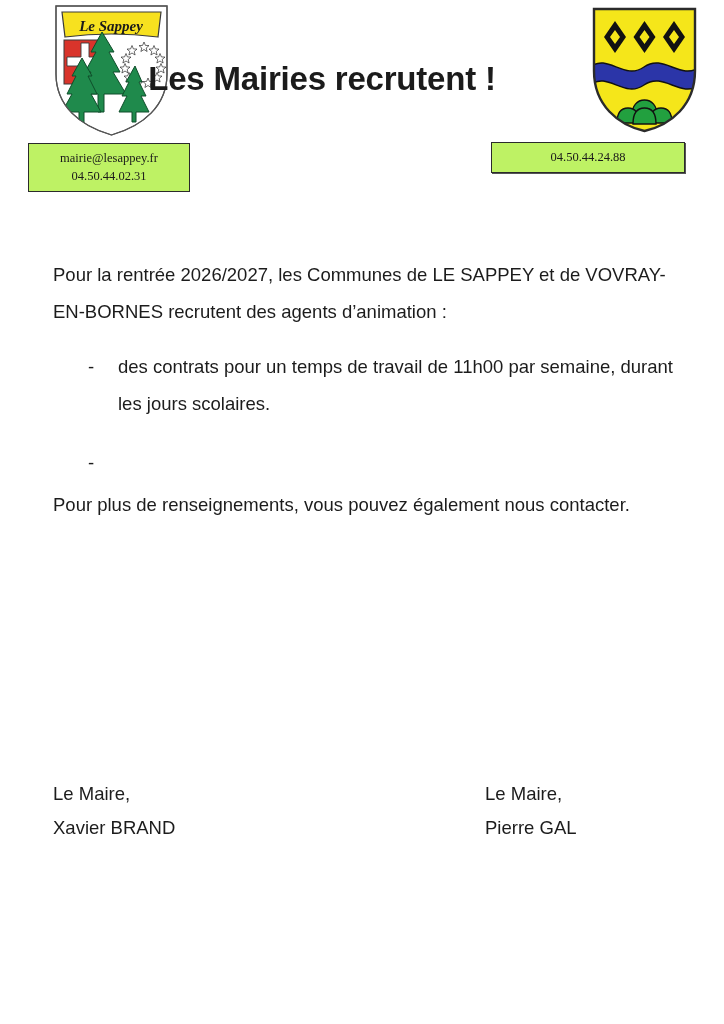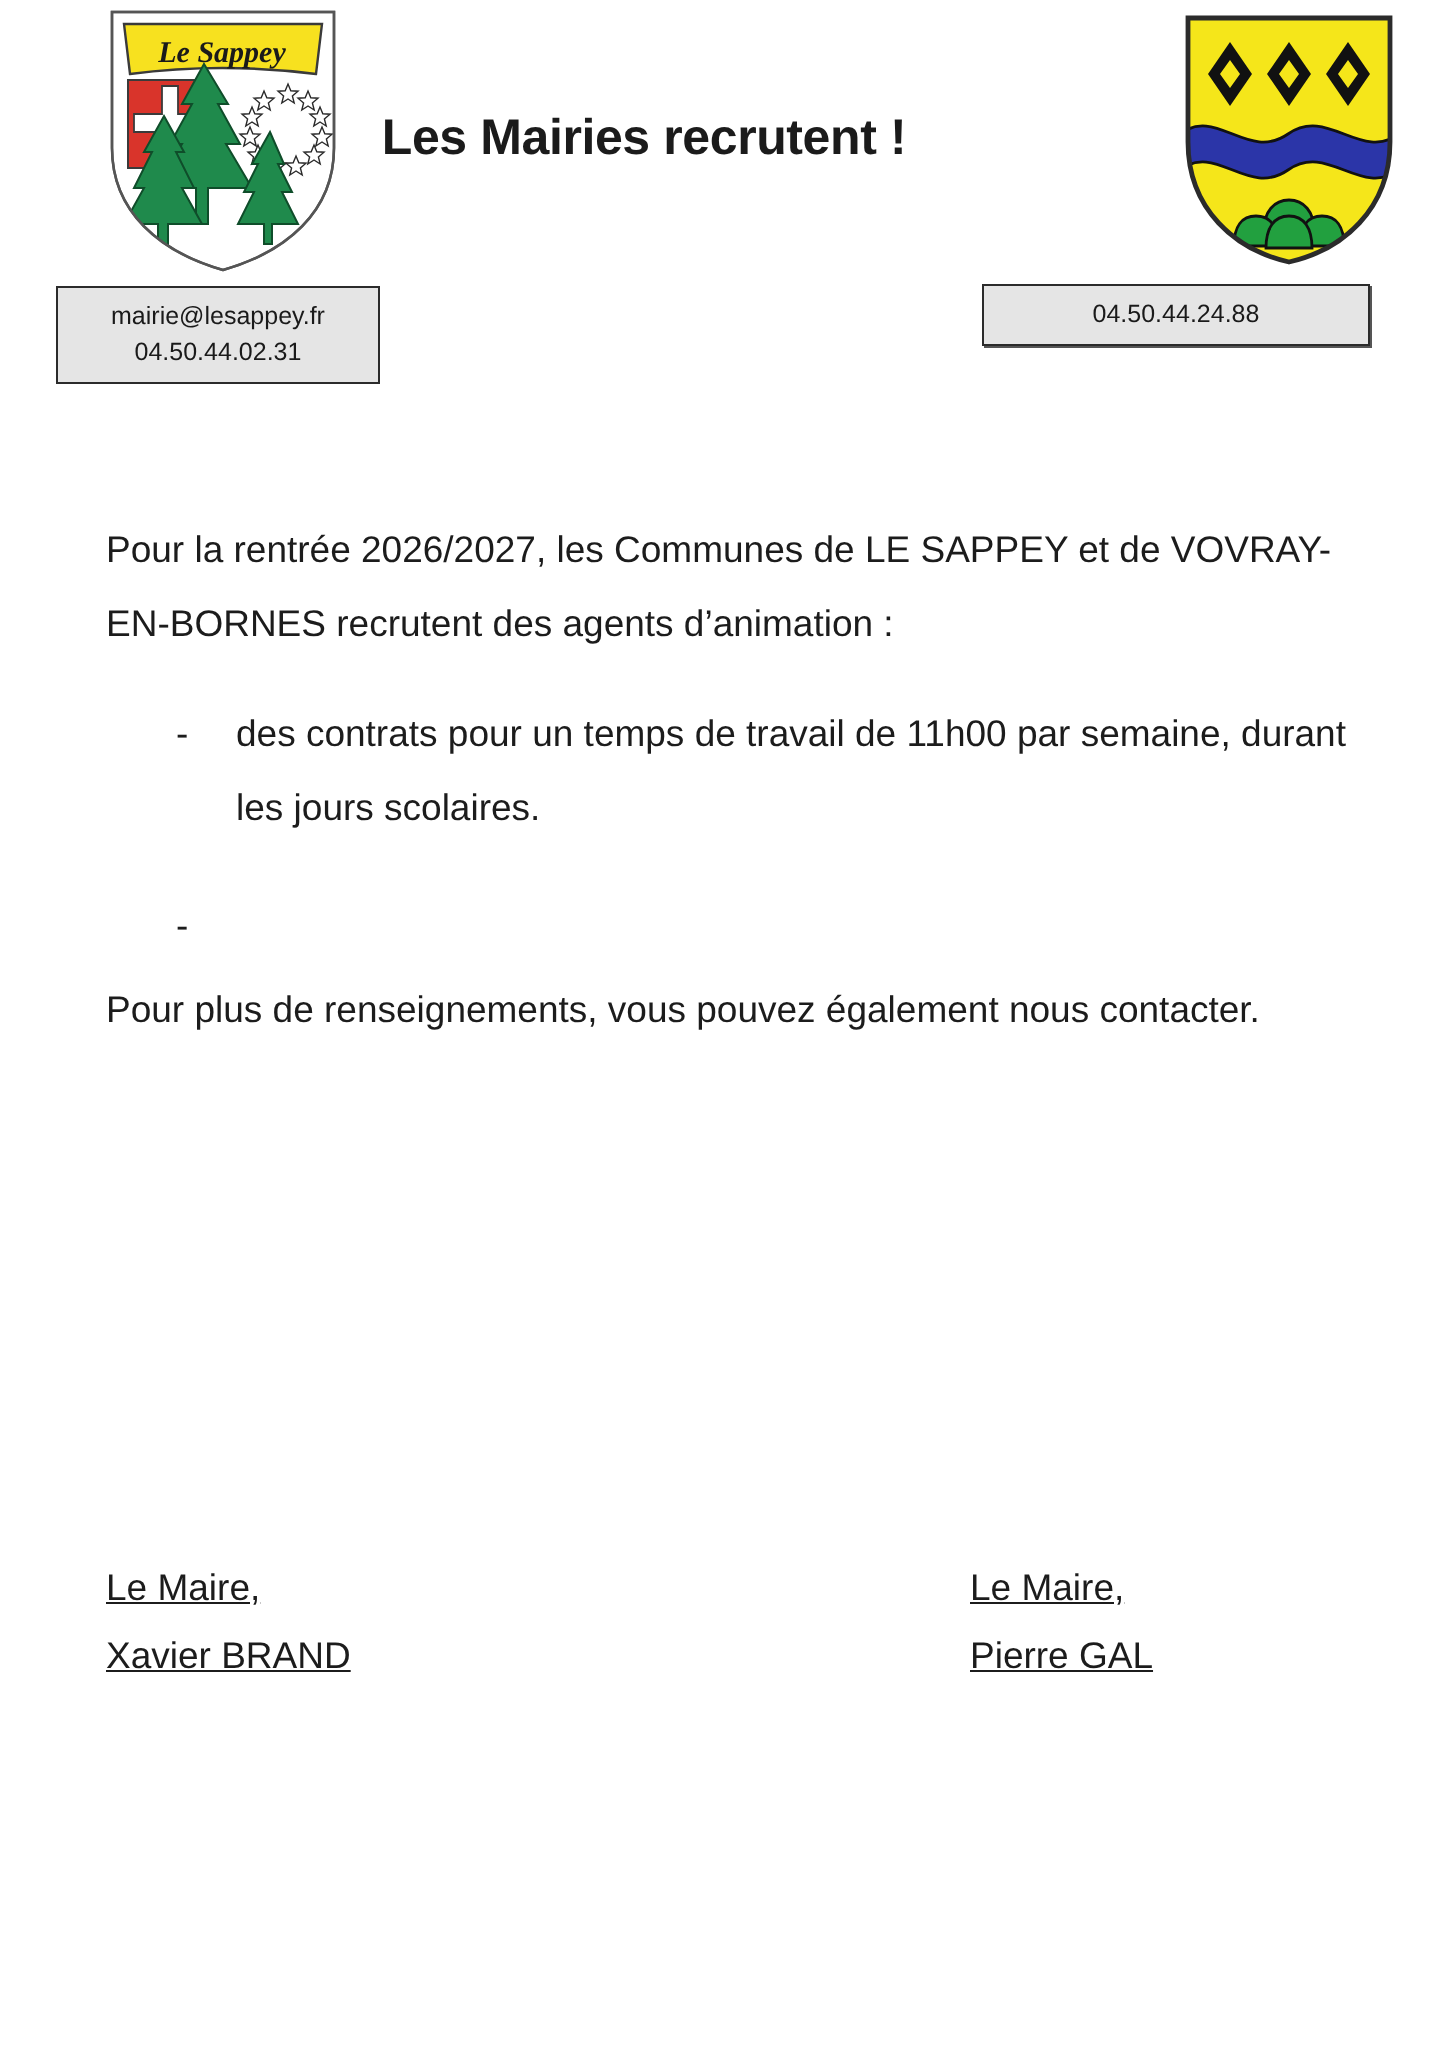--- a/index.html
+++ b/index.html
@@ -46,37 +46,38 @@
     width: 113px;
     height: 130px;
   }
 
   .doc-title {
     position: absolute;
     left: 0;
     top: 38px;
     width: 644px;
     text-align: center;
-    font-size: 25px;
+    font-size: 33px;
     font-weight: bold;
     letter-spacing: -0.2px;
     color: #1b1b1b;
     font-family: "Liberation Sans", "DejaVu Sans", sans-serif;
   }
 
   .contact-box {
     position: absolute;
     border: 1.5px solid #2b2b2b;
-    background: #e5e5e5;
+    background: #bef264;
     text-align: center;
     padding: 5px 10px 6px 10px;
     font-size: 12.5px;
     line-height: 1.45;
     color: #1a1a1a;
     box-sizing: border-box;
+    font-family: Liberation Serif, serif;
   }
   .contact-box.left {
     left: 28px;
     top: 143px;
     width: 162px;
   }
   .contact-box.right {
     left: 491px;
     top: 142px;
     width: 194px;
@@ -131,21 +132,20 @@
     left: 53px;
     top: 777px;
     width: 628px;
     font-size: 18.5px;
     line-height: 34px;
     color: #1c1c1c;
   }
   .sig {
     position: absolute;
     top: 0;
-    text-decoration: underline;
   }
   .sig.left  { left: 0px; }
   .sig.right { left: 432px; }
   .sig-role, .sig-name { display: block; white-space: nowrap; }
 </style>
 </head>
 <body>
 
 <div class="page">
 

